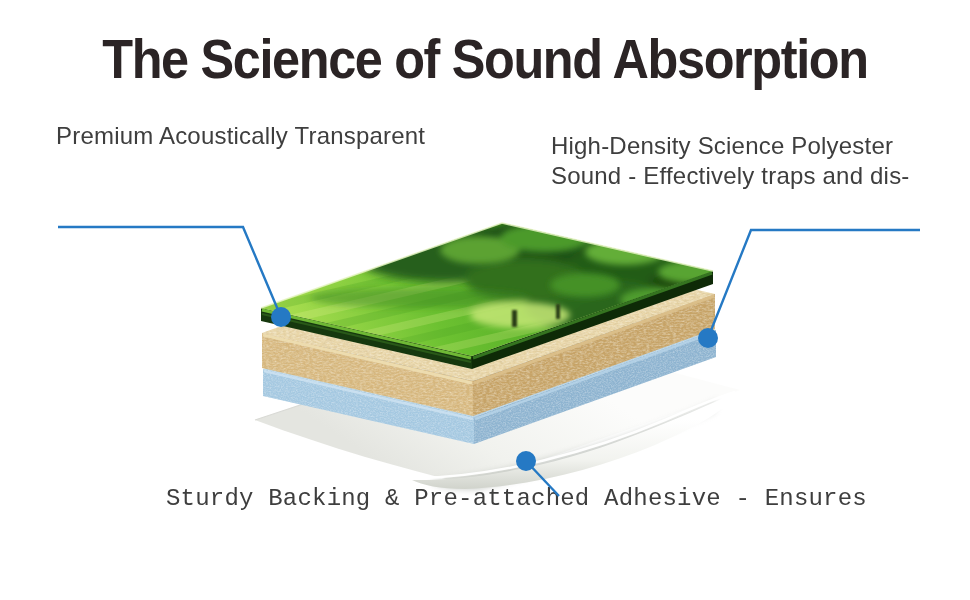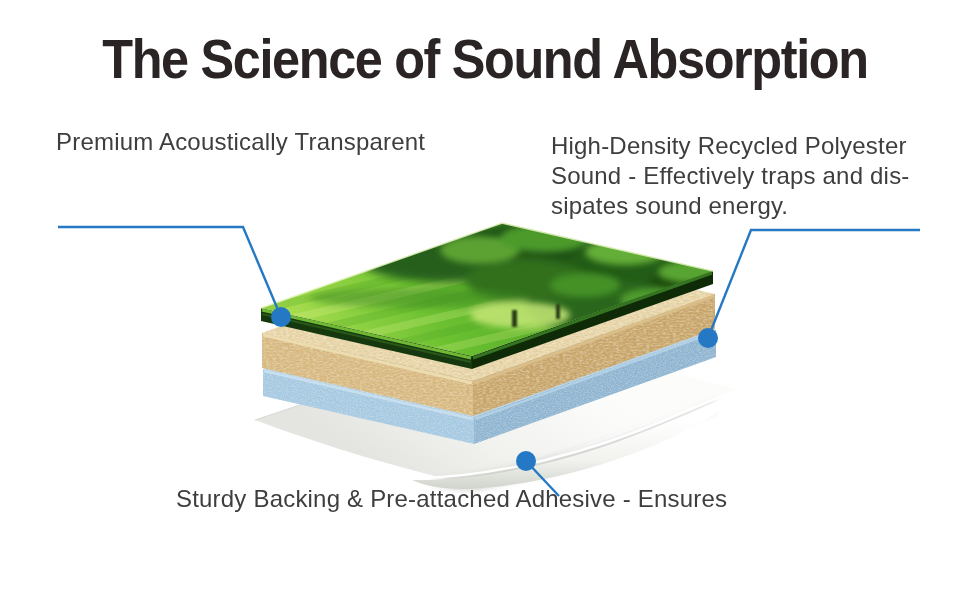--- a/index.html
+++ b/index.html
@@ -19,40 +19,39 @@
     text-align:center;font-size:56px;font-weight:800;letter-spacing:-1.5px;
     color:var(--title-text);
     transform:scaleX(0.90);transform-origin:50% 0;
     white-space:nowrap;
   }
   .callout{
     position:absolute;color:var(--body-text);
     font-size:24px;line-height:30px;letter-spacing:0.2px;font-weight:400;
     white-space:nowrap;
   }
-  .callout-fabric{left:56px;top:121px;margin-top:6px;}
+  .callout-fabric{left:56px;top:121px;}
   .callout-core{left:551px;top:131px;}
-  .callout-backing{left:176px;top:484px;}
+  .callout-backing{left:166px;top:484px;font-family:Liberation Mono, monospace;}
   .diagram-svg{position:absolute;left:0;top:0;}
 </style>
 <title>The Science of Sound Absorption</title></head>
 <body>
 
 <div class="stage">
 
   <h1 class="title">The Science of Sound Absorption</h1>
 
   <div class="callout callout-fabric">
     <div>Premium Acoustically Transparent</div>
   </div>
 
   <div class="callout callout-core">
-    <div>High-Density Recycled Polyester</div>
+    <div>High-Density Science Polyester</div>
     <div>Sound - Effectively traps and dis-</div>
-    <div>sipates sound energy.</div>
   </div>
 
   <div class="callout callout-backing">
     <div>Sturdy Backing &amp; Pre-attached Adhesive - Ensures</div>
   </div>
 
   <svg class="diagram-svg" width="970" height="600" viewBox="0 0 970 600">
     <defs>
 
       <clipPath id="clipGreenTop">

